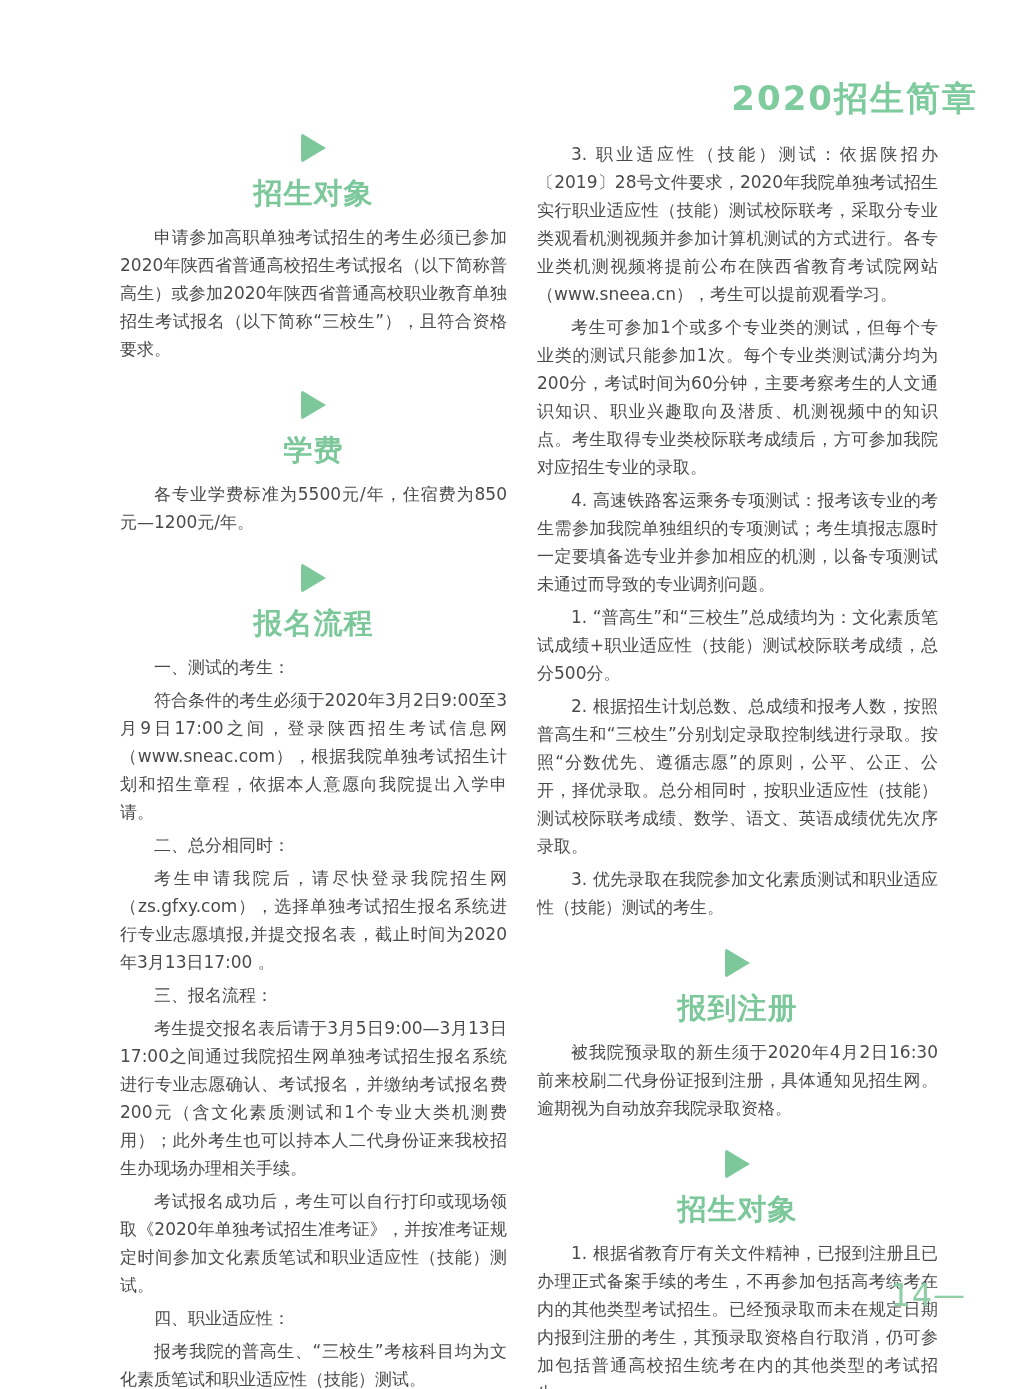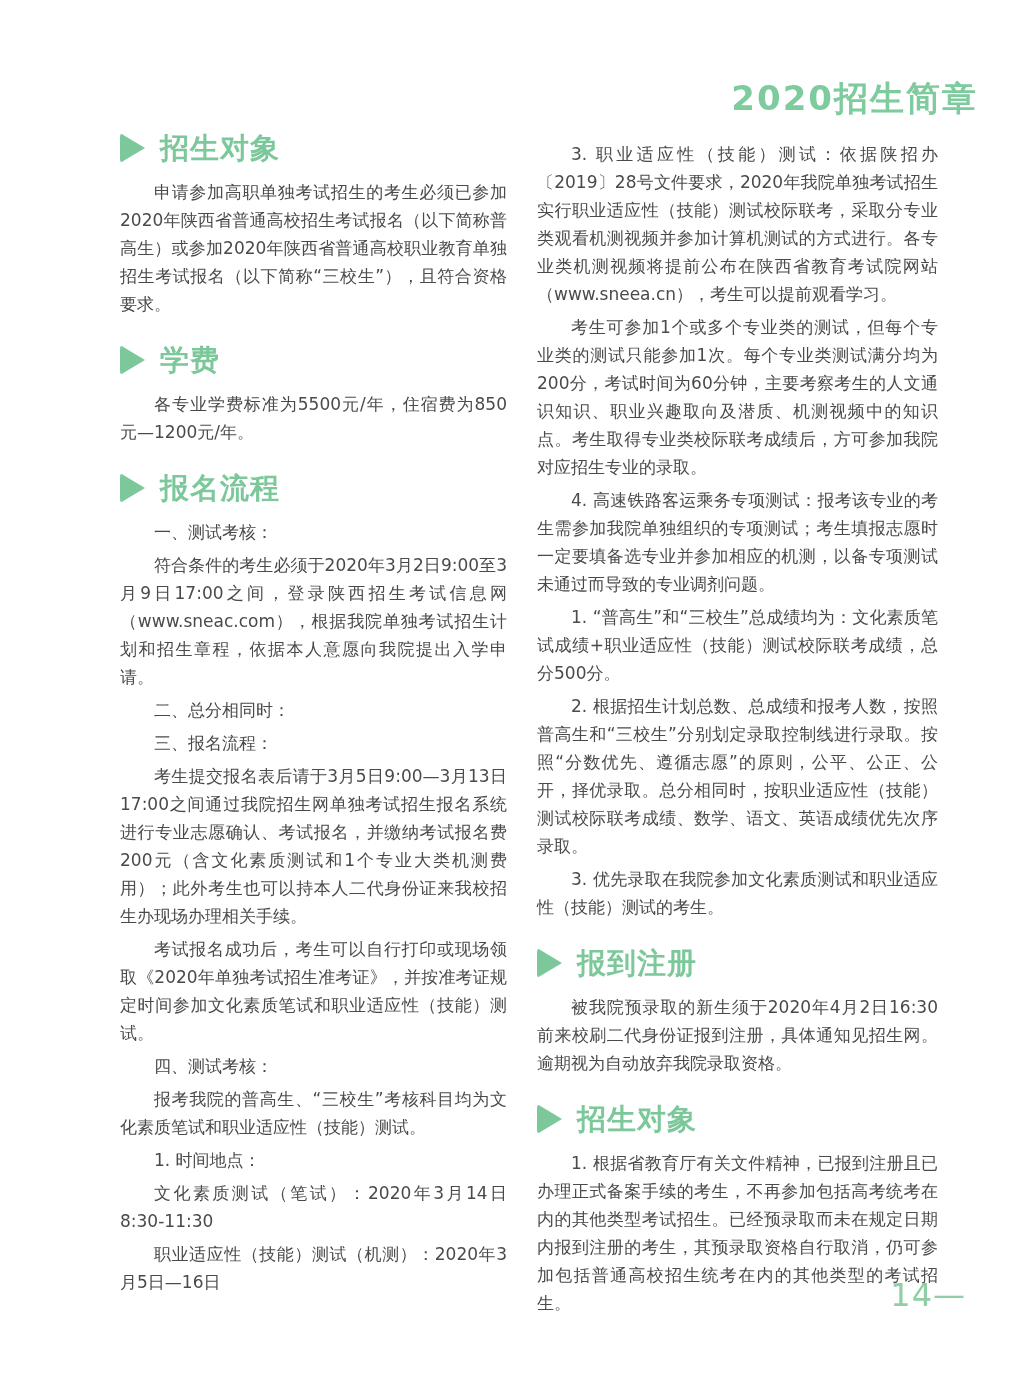--- a/index.html
+++ b/index.html
@@ -28,23 +28,24 @@
     left: 120px; top: 133px;
     width: 818px;
     display: flex;
     gap: 30px;
   }
   .col { display: block; }
   .col-left  { width: 387px; }
   .col-right { width: 401px; padding-top: 7px; }
   .sec-head {
     display: flex;
-    align-items: flex-start;
+    align-items: center;
     gap: 15px;
     margin: 27px 0 13px 0;
+    flex-direction: column;
   }
   .sec-head.first { margin-top: 0; }
   .tri {
     width: 0; height: 0;
     border-top: 15px solid transparent;
     border-bottom: 15px solid transparent;
     border-left: 25px solid #7cc89b;
     border-radius: 4px;
     flex: 0 0 auto;
   }
@@ -93,27 +94,28 @@
       <div class="sec-head sec-gap">
         <span class="tri"></span>
         <span class="sec-title">学费</span>
       </div>
       <p class="body">各专业学费标准为5500元/年，住宿费为850元—1200元/年。</p>
 
       <div class="sec-head sec-gap">
         <span class="tri"></span>
         <span class="sec-title">报名流程</span>
       </div>
-      <p class="body">一、测试考核：</p>
+      <p class="body">一、测试的考生：</p>
       <p class="body">符合条件的考生必须于2020年3月2日9:00至3月9日17:00之间，登录陕西招生考试信息网（www.sneac.com），根据我院单独考试招生计划和招生章程，依据本人意愿向我院提出入学申请。</p>
       <p class="body">二、总分相同时：</p>
+      <p class="body">考生申请我院后，请尽快登录我院招生网（zs.gfxy.com），选择单独考试招生报名系统进行专业志愿填报,并提交报名表，截止时间为2020年3月13日17:00 。</p>
       <p class="body">三、报名流程：</p>
       <p class="body">考生提交报名表后请于3月5日9:00—3月13日17:00之间通过我院招生网单独考试招生报名系统进行专业志愿确认、考试报名，并缴纳考试报名费200元（含文化素质测试和1个专业大类机测费用）；此外考生也可以持本人二代身份证来我校招生办现场办理相关手续。</p>
       <p class="body">考试报名成功后，考生可以自行打印或现场领取《2020年单独考试招生准考证》，并按准考证规定时间参加文化素质笔试和职业适应性（技能）测试。</p>
-      <p class="body">四、测试考核：</p>
+      <p class="body">四、职业适应性：</p>
       <p class="body">报考我院的普高生、“三校生”考核科目均为文化素质笔试和职业适应性（技能）测试。</p>
       <p class="body">1. 时间地点：</p>
       <p class="body">文化素质测试（笔试）：2020年3月14日 8:30-11:30</p>
       <p class="body">职业适应性（技能）测试（机测）：2020年3月5日—16日</p>
 
     </div>
 
     <div class="col col-right">
 
       <p class="body">3. 职业适应性（技能）测试：依据陕招办〔2019〕28号文件要求，2020年我院单独考试招生实行职业适应性（技能）测试校际联考，采取分专业类观看机测视频并参加计算机测试的方式进行。各专业类机测视频将提前公布在陕西省教育考试院网站（www.sneea.cn），考生可以提前观看学习。</p>

